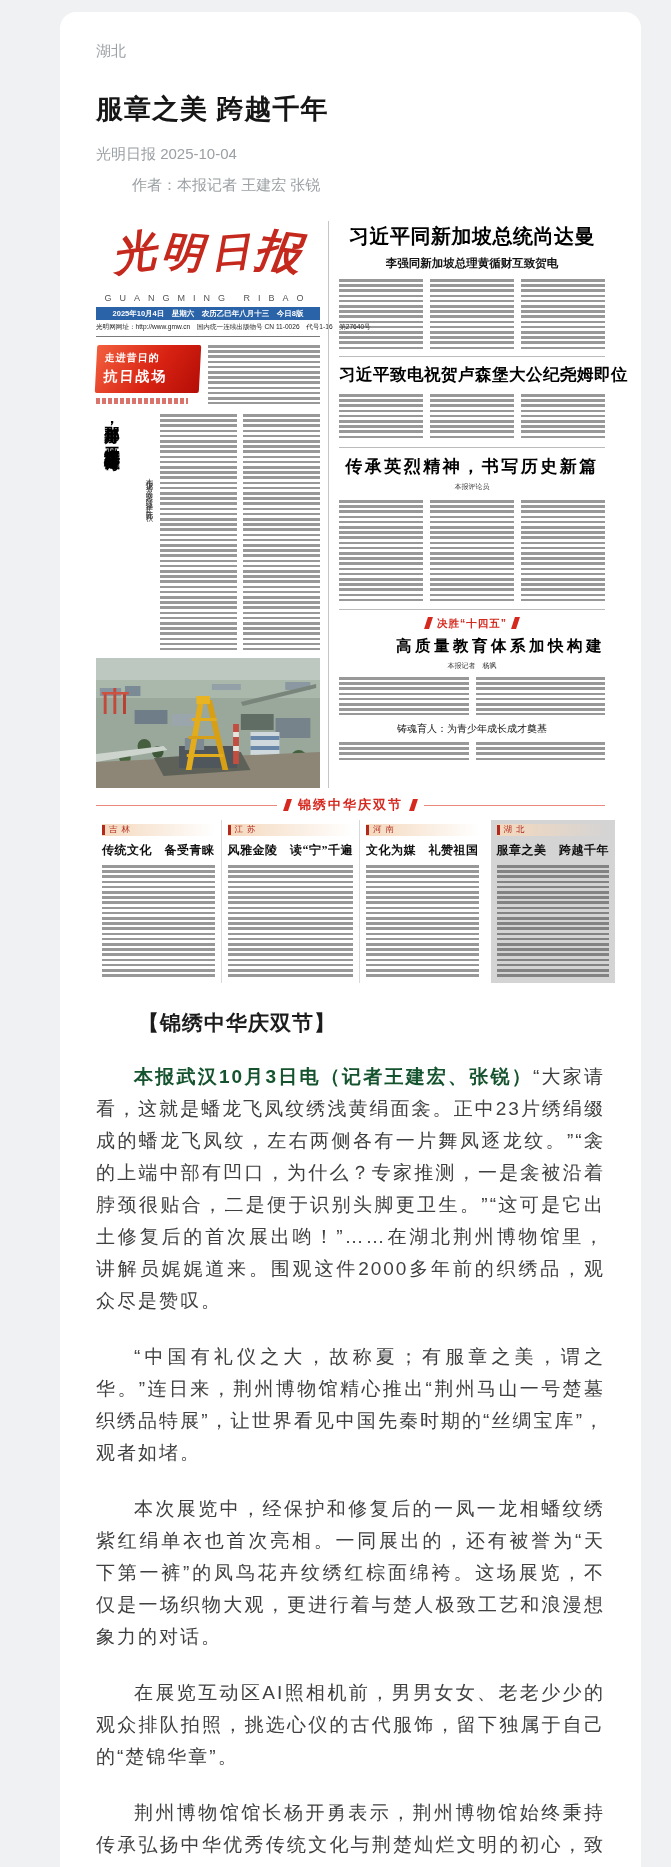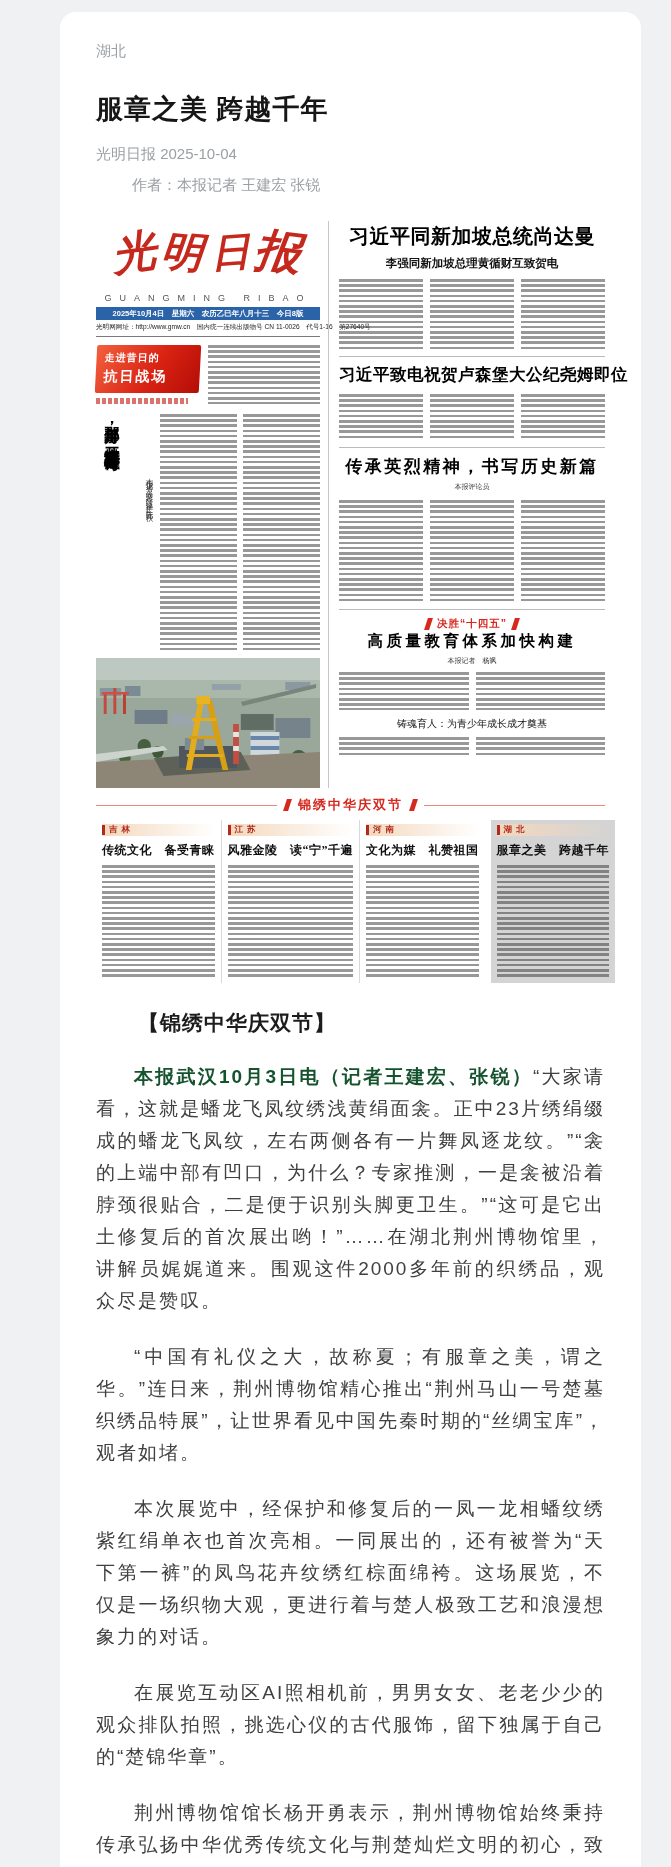--- a/index.html
+++ b/index.html
@@ -72,38 +72,38 @@
   .h1 { font-size:20px; font-weight:900; text-align:center; line-height:26px; color:#000; margin-top:2px; letter-spacing:0.5px; }
   .h1-sub { font-size:11.5px; font-weight:700; text-align:center; margin-top:7px; color:#111; }
   .cols3 { display:flex; gap:7px; margin-top:8px; }
   .cols3 > div { flex:1; }
   .cols2 { display:flex; gap:7px; margin-top:6px; }
   .cols2 > div { flex:1; }
   .rule { border-top:1px solid #bbb; margin:7px 0; }
   .h2 { font-size:16.5px; font-weight:900; text-align:center; color:#000; margin-top:4px; letter-spacing:0.5px; white-space:nowrap; }
   .h3 { font-family:"Liberation Serif","DejaVu Serif",serif; font-size:17px; font-weight:700; text-align:center; letter-spacing:2.5px; margin-top:6px; }
   .np-byline { font-size:7px; text-align:center; margin-top:4px; color:#333; }
-  .badge-row { display:flex; justify-content:center; align-items:center; gap:6px; margin-top:6px; }
+  .badge-row { display:flex; justify-content:center; gap:6px; margin-top:6px; }
   .badge-text { color:#d5281e; font-weight:900; font-size:10.5px; letter-spacing:1px; }
   .slash { display:inline-block; width:5px; height:12px; background:#d5281e; transform:skewX(-18deg); }
-  .h4 { font-family:"Liberation Serif","DejaVu Serif",serif; font-size:15.5px; font-weight:700; text-align:center; letter-spacing:3.5px; white-space:nowrap; }
+  .h4 { font-family:"Liberation Serif","DejaVu Serif",serif; font-size:15.5px; font-weight:700; text-align:right; letter-spacing:3.5px; margin-top:5px; white-space:nowrap; }
   .h4-sub { font-size:10px; font-weight:400; text-align:center; margin-top:7px; color:#111; }
 
   .banner { display:flex; align-items:center; gap:8px; margin-top:8px; }
   .banner-line { flex:1; border-top:1px solid #e9897d; }
   .banner-text { color:#d5281e; font-weight:900; font-size:13px; letter-spacing:2px; }
 
   .np-cols { display:flex; margin-top:6px; }
   .np-col { flex:1; padding:4px 6px; }
   .np-col + .np-col { border-left:1px solid #d8d8d8; }
   .np-col.hl { background:#d4d4d4; border-left:none; margin-left:6px; }
   .col-label { display:flex; align-items:center; gap:4px; height:12px;
     background:linear-gradient(90deg,#f4d8bd, rgba(244,216,189,0)); }
   .col-label-bar { width:3px; height:10px; background:#b22a1b; }
-  .col-label-text { font-size:8.5px; font-weight:700; color:#b22a1b; letter-spacing:4px;
+  .col-label-text { font-size:8.5px; font-weight:400; color:#b22a1b; letter-spacing:4px;
     font-family:"Liberation Serif","DejaVu Serif",serif; }
   .col-title { font-family:"Liberation Serif","DejaVu Serif",serif; font-size:12px; font-weight:700;
     text-align:center; color:#101010; margin-top:6px; letter-spacing:0.5px; white-space:nowrap; }
   .col-body { margin-top:6px; height:114px; }
 
   
   .section-h { margin-top:26px; font-size:21px; font-weight:700; color:#1c1c1c; text-indent:2em; letter-spacing:1px; }
   .para {
     margin-top:24px; font-size:19px; line-height:32px; color:#404040;
     letter-spacing:2px; text-indent:2em; text-align:justify;

